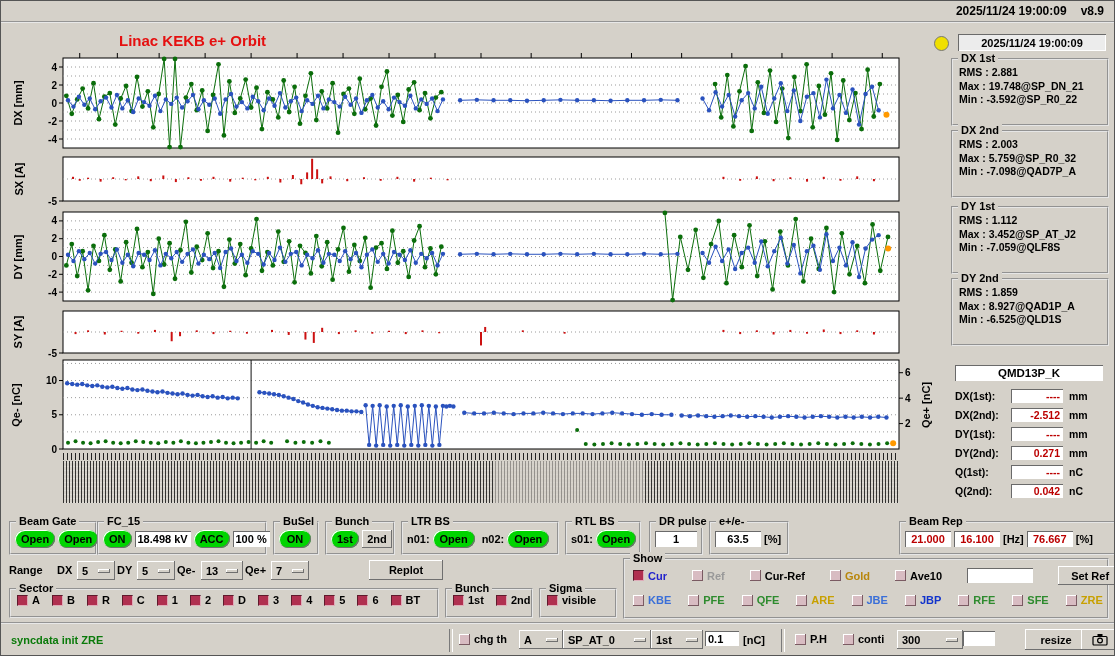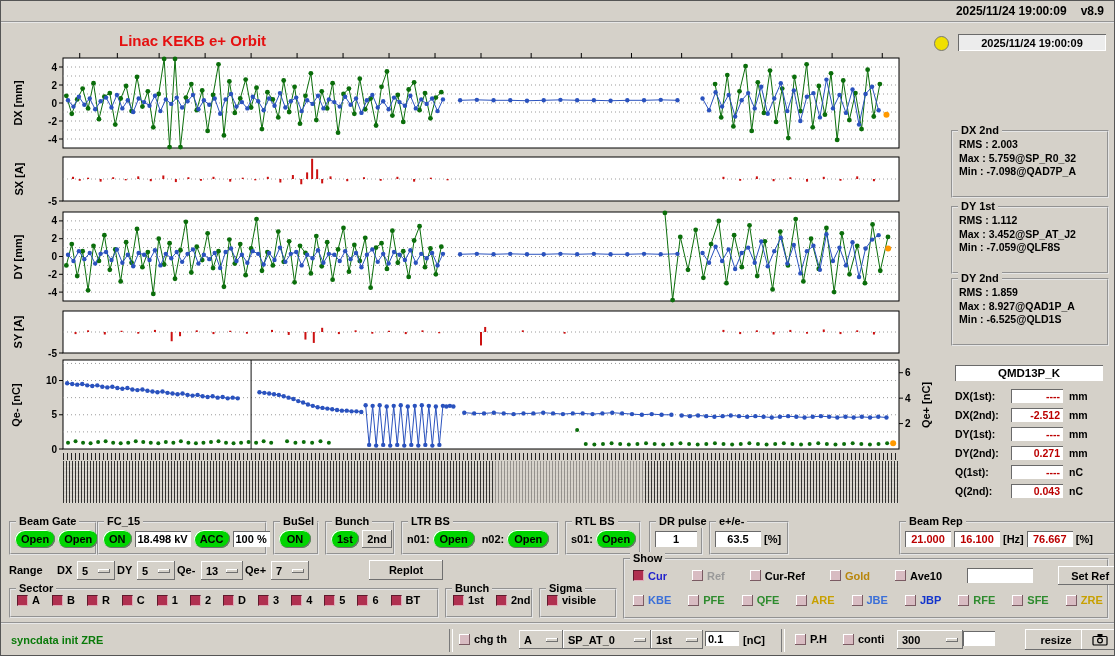--- a/index.html
+++ b/index.html
@@ -84,20 +84,28 @@
 
   <div id="topbar">
     <span>2025/11/24 19:00:09</span>
     <span>v8.9</span>
   </div>
 
   <div id="page-title">Linac KEKB e+ Orbit</div>
   <div id="status-light"></div>
   <div id="ts-box">2025/11/24 19:00:09</div>
 
+  <div class="statbox" style="top:57px">
+    <span class="gtitle">DX 1st</span>
+    <div class="statlines">
+      <div>RMS : 2.881</div>
+      <div>Max : 19.748@SP_DN_21</div>
+      <div>Min : -3.592@SP_R0_22</div>
+    </div>
+  </div>
   <div class="statbox" style="top:129px">
     <span class="gtitle">DX 2nd</span>
     <div class="statlines">
       <div>RMS : 2.003</div>
       <div>Max : 5.759@SP_R0_32</div>
       <div>Min : -7.098@QAD7P_A</div>
     </div>
   </div>
   <div class="statbox" style="top:205px">
     <span class="gtitle">DY 1st</span>
@@ -138,21 +146,21 @@
         <div class="mval">0.271</div>
         <span class="munit">mm</span>
       </div>
     <div class="mrow" style="top:100px">
         <span class="mlabel">Q(1st):</span>
         <div class="mval">----</div>
         <span class="munit">nC</span>
       </div>
     <div class="mrow" style="top:119px">
         <span class="mlabel">Q(2nd):</span>
-        <div class="mval">0.043</div>
+        <div class="mval">0.042</div>
         <span class="munit">nC</span>
       </div>
   </div>
 
   <div class="vlabel" style="left:2px;top:57px;height:90px">
       <span>DX [mm]</span>
     </div>
   <div class="vlabel" style="left:2px;top:156px;height:44px">
       <span>SX [A]</span>
     </div>

